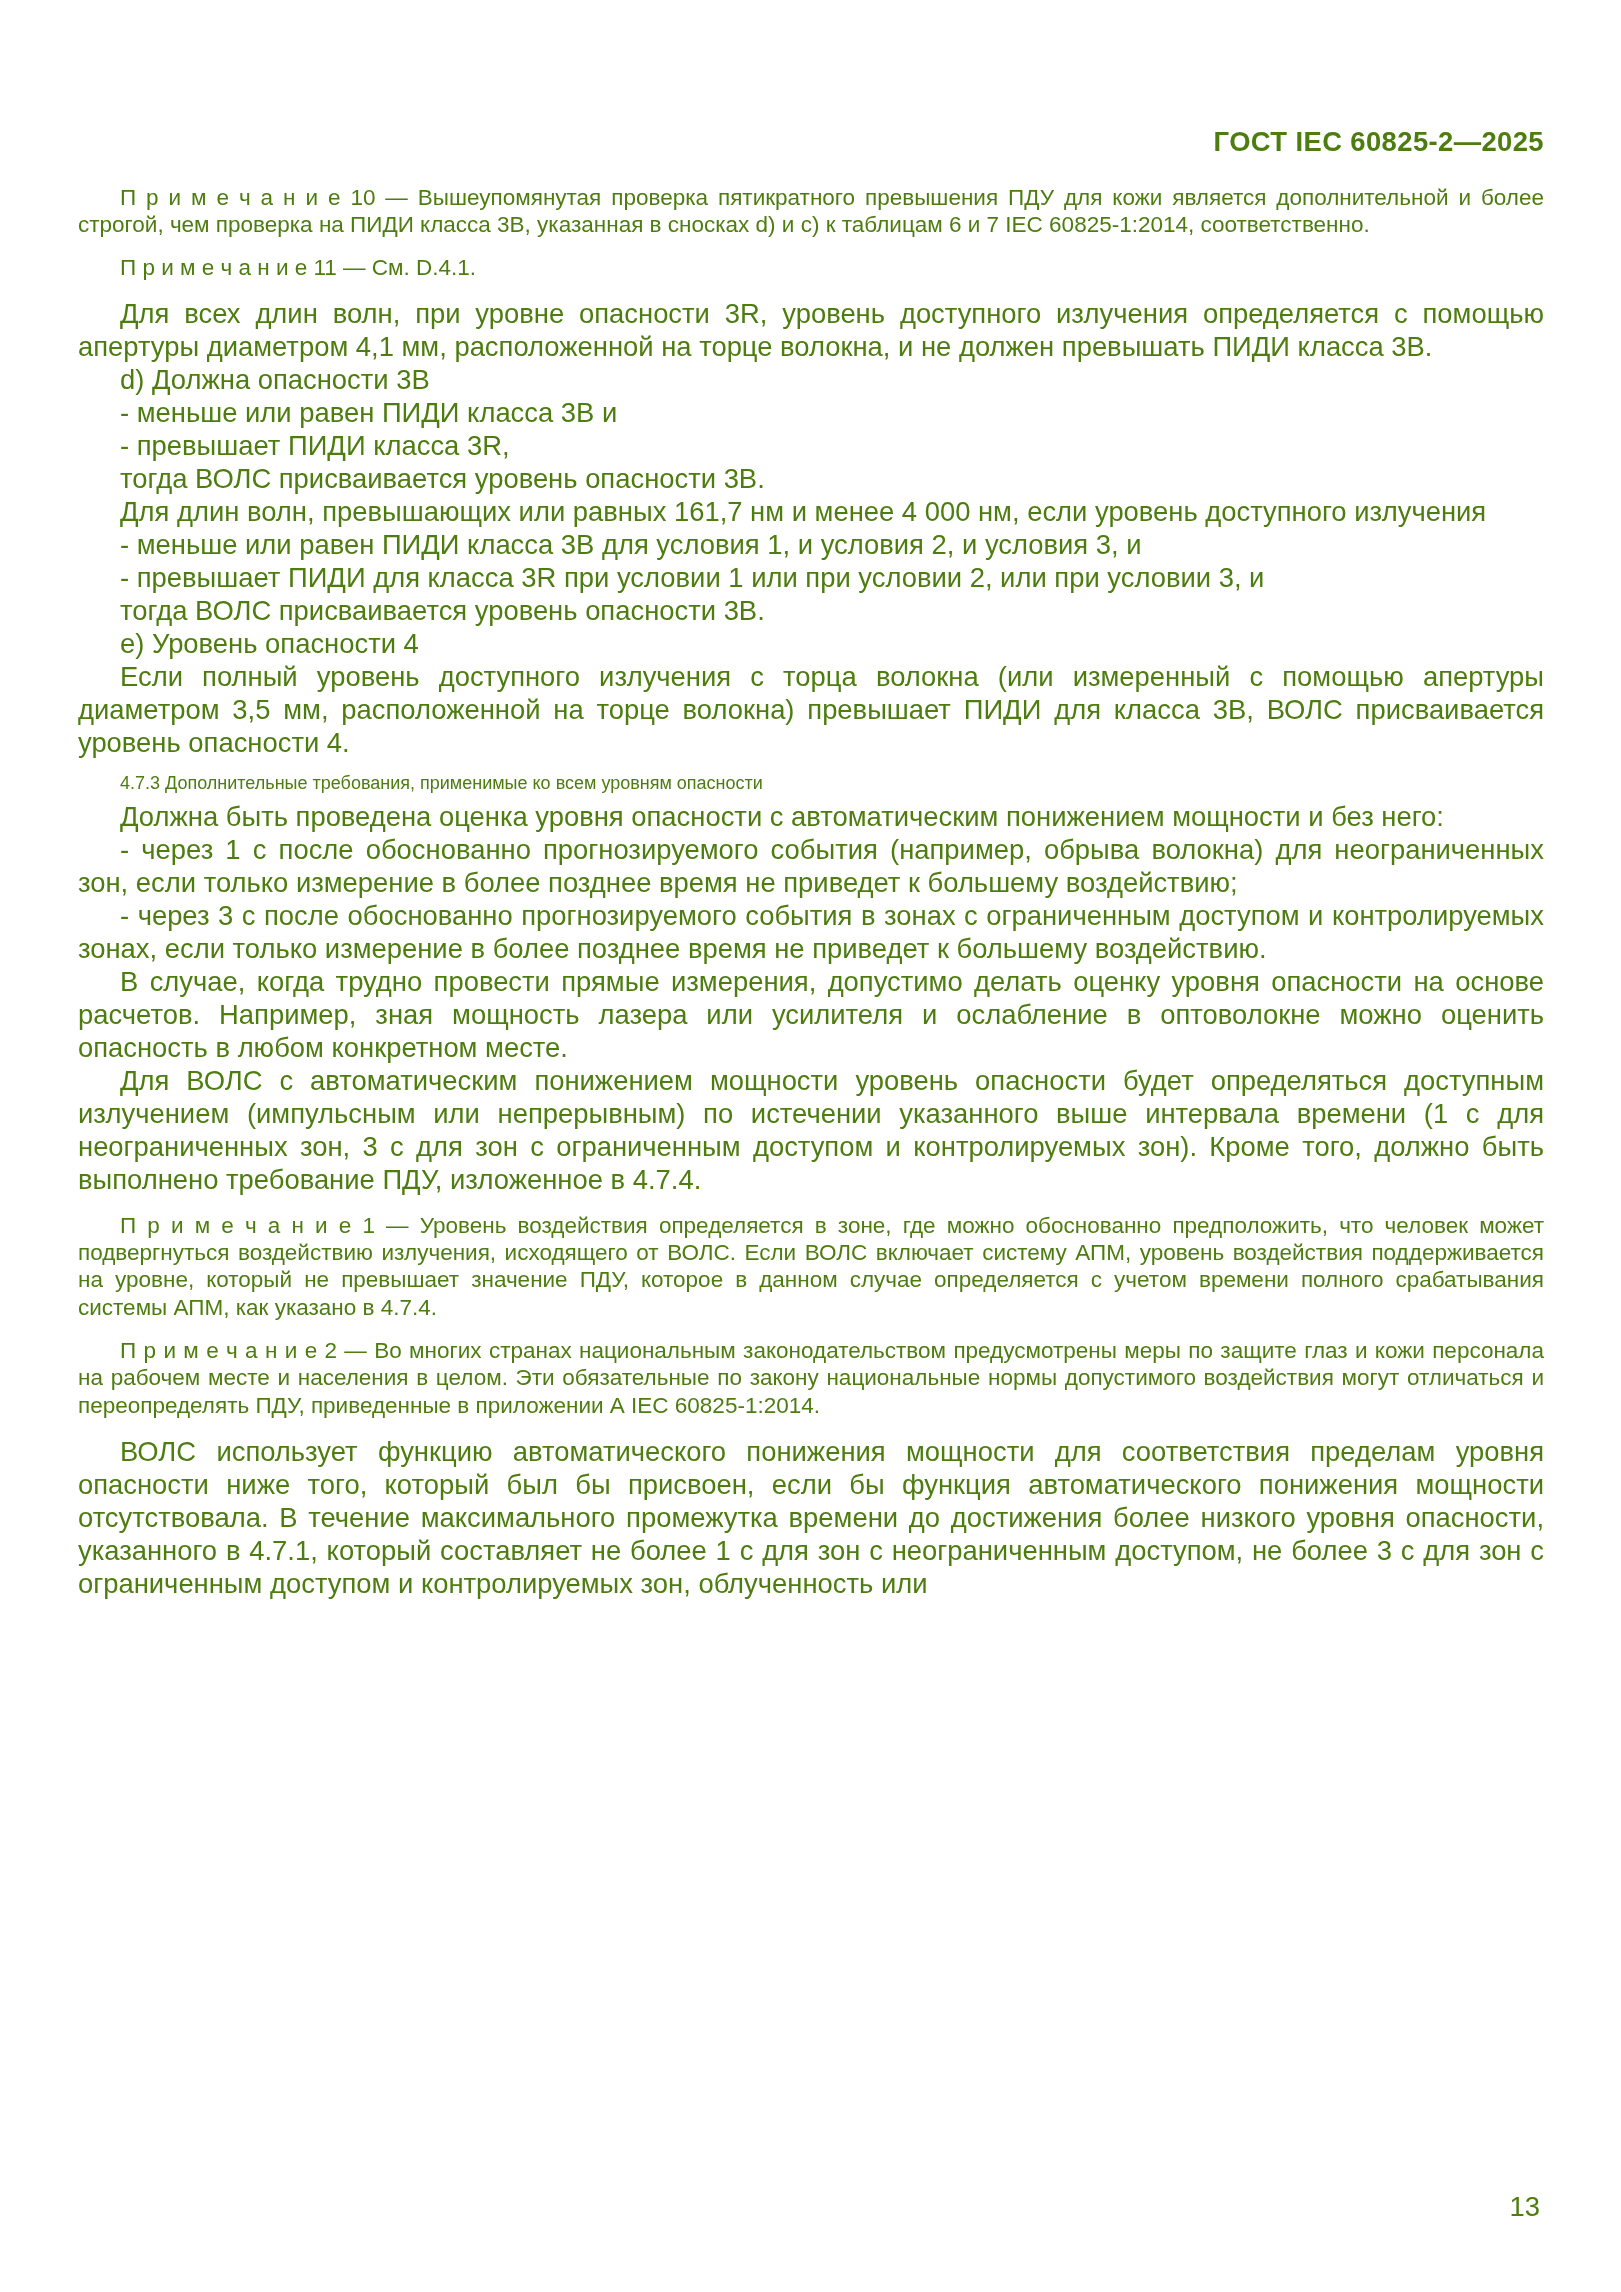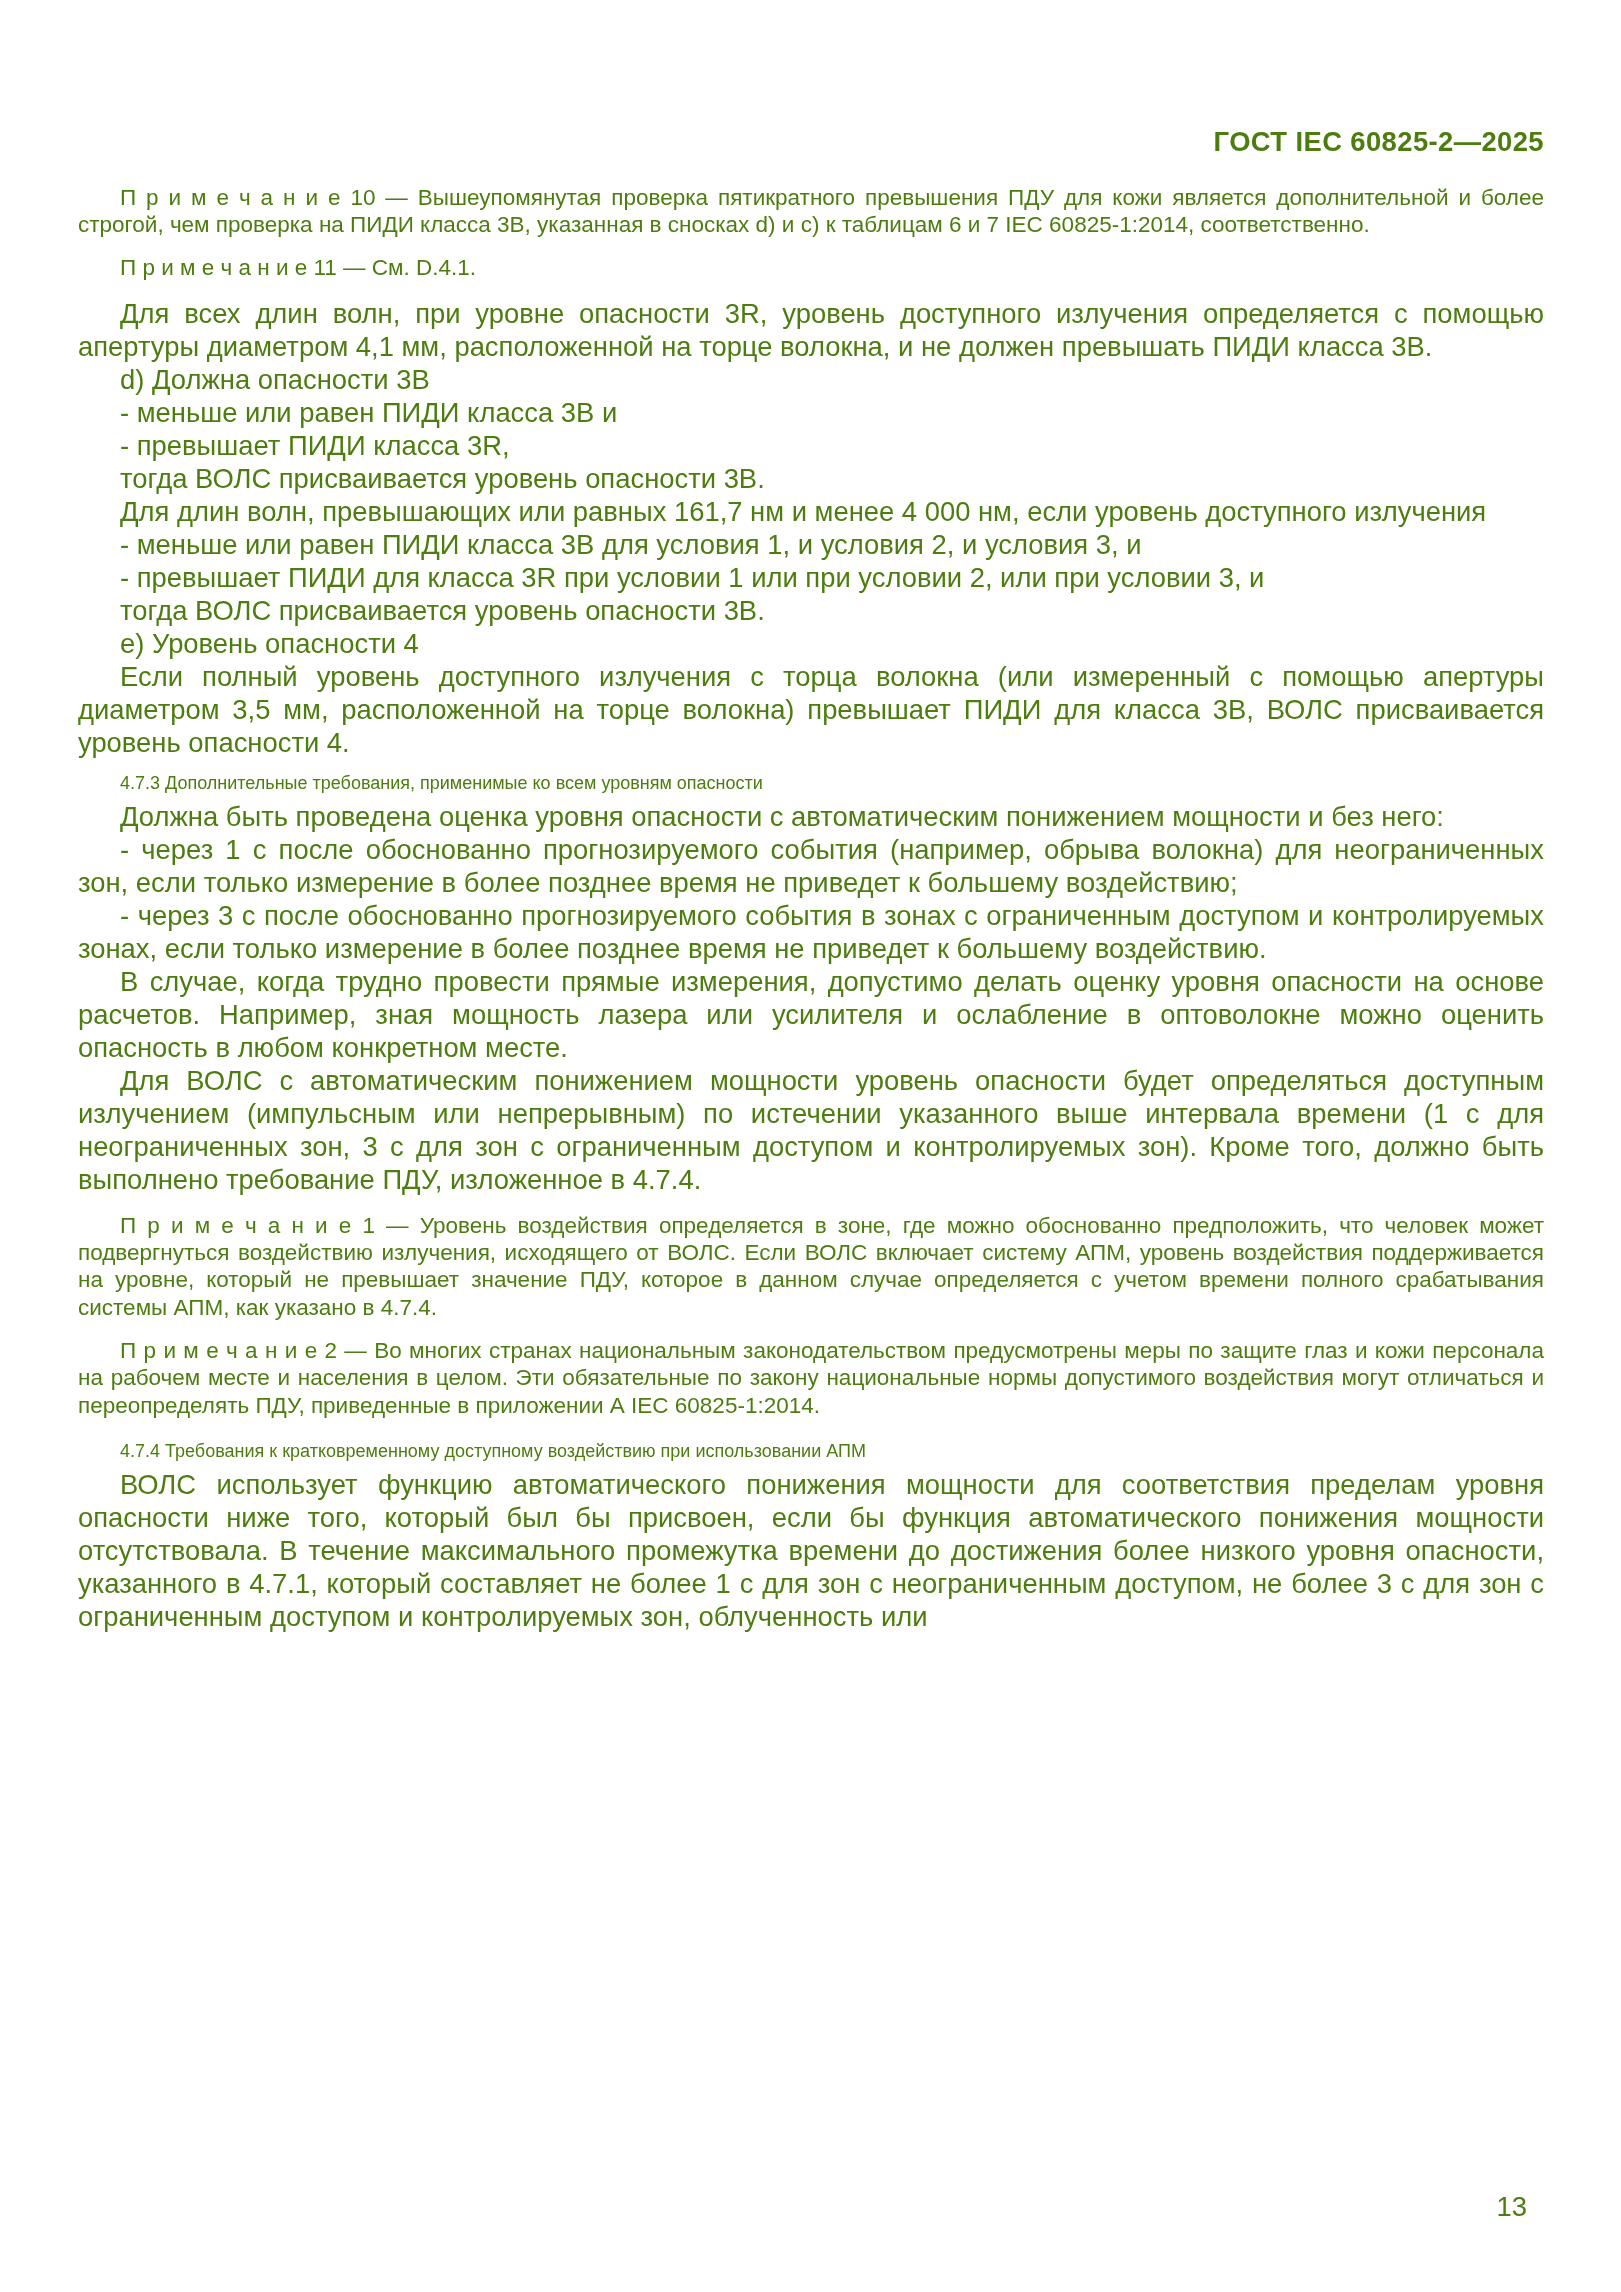--- a/index.html
+++ b/index.html
@@ -44,21 +44,21 @@
   }
   p.note {
     font-size: 22.5px;
     line-height: 27.4px;
     margin-top: 15.7px;
     margin-bottom: 15.7px;
   }
   .page-number {
     position: absolute;
     top: 2190px;
-    right: 94px;
+    right: 81px;
     font-size: 27.4px;
     line-height: 33px;
   }
 </style>
 </head>
 <body>
 
 <div class="page">
 
   <div class="doc-header">ГОСТ IEC 60825-2—2025</div>
@@ -78,20 +78,19 @@
     <p class="body">е) Уровень опасности 4</p>
     <p class="body">Если полный уровень доступного излучения с торца волокна (или измеренный с помощью апертуры диаметром 3,5 мм, расположенной на торце волокна) превышает ПИДИ для класса 3В, ВОЛС присваивается уровень опасности 4.</p>
     <p class="heading">4.7.3 Дополнительные требования, применимые ко всем уровням опасности</p>
     <p class="body">Должна быть проведена оценка уровня опасности с автоматическим понижением мощности и без него:</p>
     <p class="body">- через 1 с после обоснованно прогнозируемого события (например, обрыва волокна) для неограниченных зон, если только измерение в более позднее время не приведет к большему воздействию;</p>
     <p class="body">- через 3 с после обоснованно прогнозируемого события в зонах с ограниченным доступом и контролируемых зонах, если только измерение в более позднее время не приведет к большему воздействию.</p>
     <p class="body">В случае, когда трудно провести прямые измерения, допустимо делать оценку уровня опасности на основе расчетов. Например, зная мощность лазера или усилителя и ослабление в оптоволокне можно оценить опасность в любом конкретном месте.</p>
     <p class="body">Для ВОЛС с автоматическим понижением мощности уровень опасности будет определяться доступным излучением (импульсным или непрерывным) по истечении указанного выше интервала времени (1 с для неограниченных зон, 3 с для зон с ограниченным доступом и контролируемых зон). Кроме того, должно быть выполнено требование ПДУ, изложенное в 4.7.4.</p>
     <p class="note">П р и м е ч а н и е  1 — Уровень воздействия определяется в зоне, где можно обоснованно предположить, что человек может подвергнуться воздействию излучения, исходящего от ВОЛС. Если ВОЛС включает систему АПМ, уровень воздействия поддерживается на уровне, который не превышает значение ПДУ, которое в данном случае определяется с учетом времени полного срабатывания системы АПМ, как указано в 4.7.4.</p>
     <p class="note">П р и м е ч а н и е  2 — Во многих странах национальным законодательством предусмотрены меры по защите глаз и кожи персонала на рабочем месте и населения в целом. Эти обязательные по закону национальные нормы допустимого воздействия могут отличаться и переопределять ПДУ, приведенные в приложении А IEC 60825-1:2014.</p>
-    <p class="heading">4.7.4 Требования к кратковременному доступному воздействию при использовании АПМ</p>
     <p class="body">ВОЛС использует функцию автоматического понижения мощности для соответствия пределам уровня опасности ниже того, который был бы присвоен, если бы функция автоматического понижения мощности отсутствовала. В течение максимального промежутка времени до достижения более низкого уровня опасности, указанного в 4.7.1, который составляет не более 1 с для зон с неограниченным доступом, не более 3 с для зон с ограниченным доступом и контролируемых зон, облученность или</p>
   </div>
 
   <div class="page-number">13</div>
 
 </div>
 
 
 </body></html>

